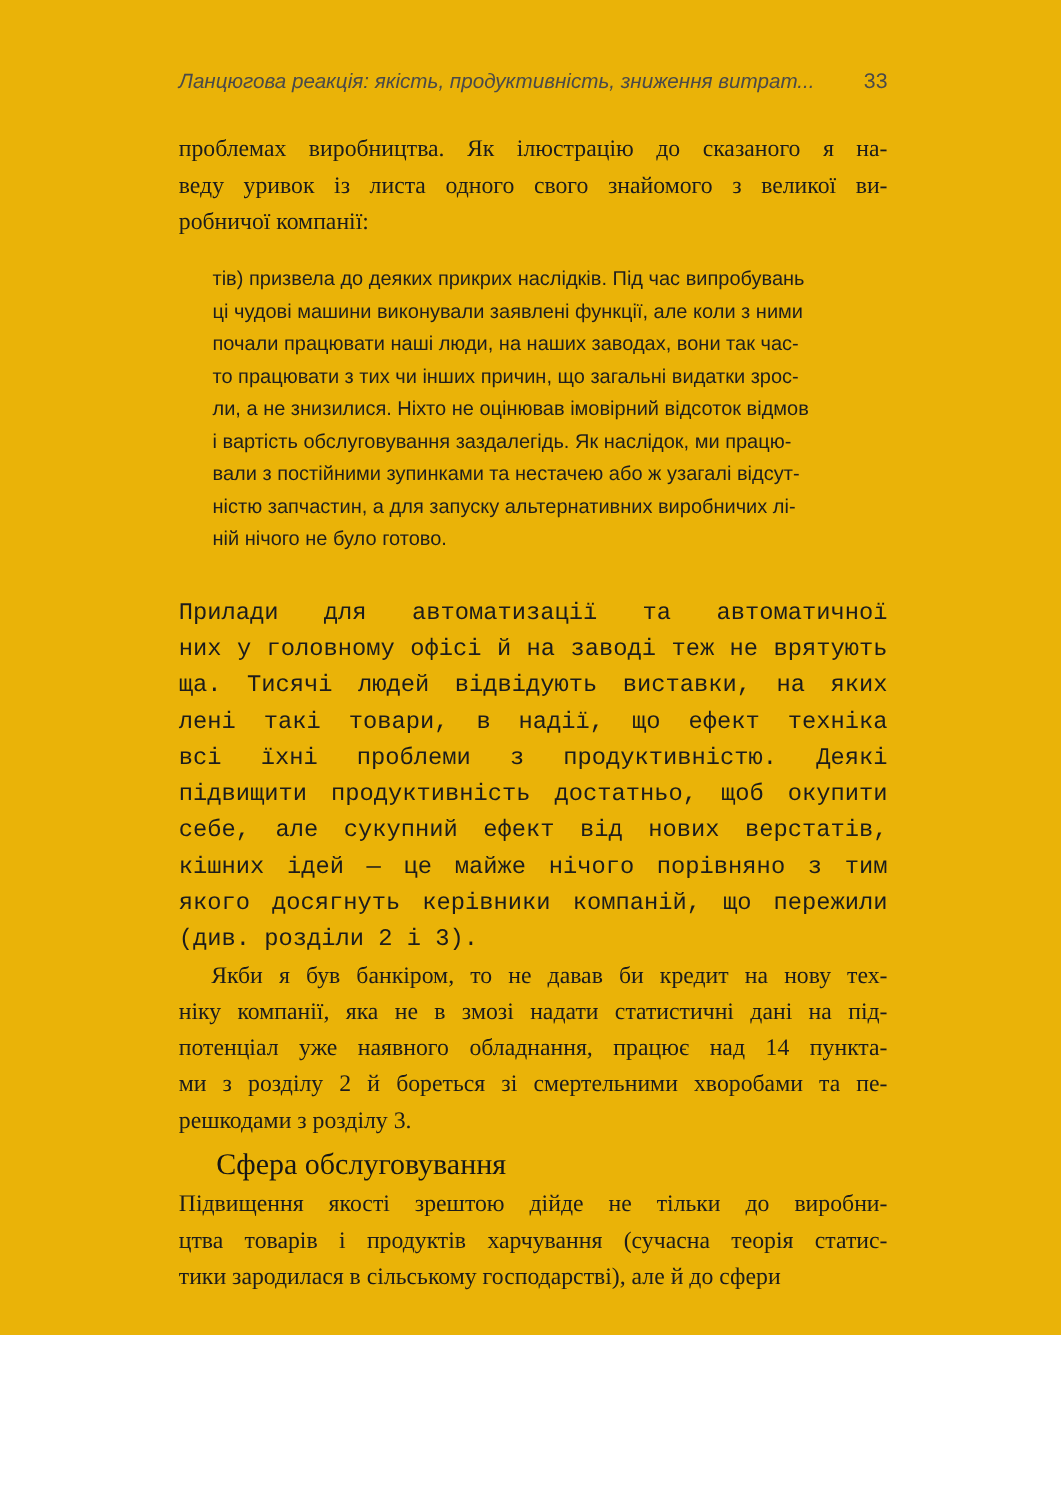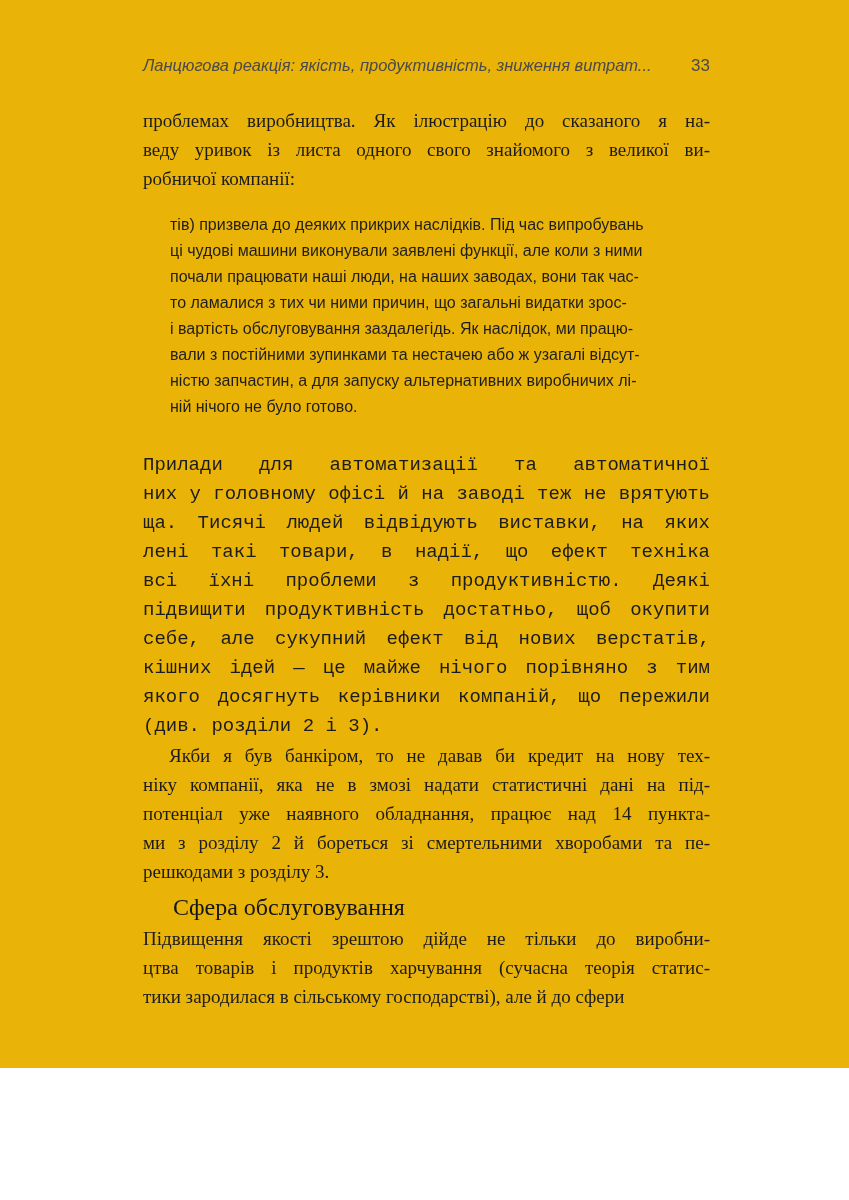--- a/index.html
+++ b/index.html
@@ -85,21 +85,22 @@
     <div class="para p1">
         <div class="line">проблемах виробництва. Як ілюстрацію до сказаного я на-</div>
         <div class="line">веду уривок із листа одного свого знайомого з великої ви-</div>
         <div class="line last">робничої компанії:</div>
       </div>
 
     <div class="para quote">
         <div class="line">тів) призвела до деяких прикрих наслідків. Під час випробувань</div>
         <div class="line">ці чудові машини виконували заявлені функції, але коли з ними</div>
         <div class="line">почали працювати наші люди, на наших заводах, вони так час-</div>
-        <div class="line">то ламалися з тих чи ними причин, що загальні видатки зрос-</div>
+        <div class="line">то працювати з тих чи інших причин, що загальні видатки зрос-</div>
+        <div class="line">ли, а не знизилися. Ніхто не оцінював імовірний відсоток відмов</div>
         <div class="line">і вартість обслуговування заздалегідь. Як наслідок, ми працю-</div>
         <div class="line">вали з постійними зупинками та нестачею або ж узагалі відсут-</div>
         <div class="line">ністю запчастин, а для запуску альтернативних виробничих лі-</div>
         <div class="line last">ній нічого не було готово.</div>
       </div>
 
     <div class="para p2">
         <div class="line">Прилади для автоматизації та автоматичної реєстрації да-</div>
         <div class="line">них у головному офісі й на заводі теж не врятують станови-</div>
         <div class="line">ща. Тисячі людей відвідують виставки, на яких представ-</div>

